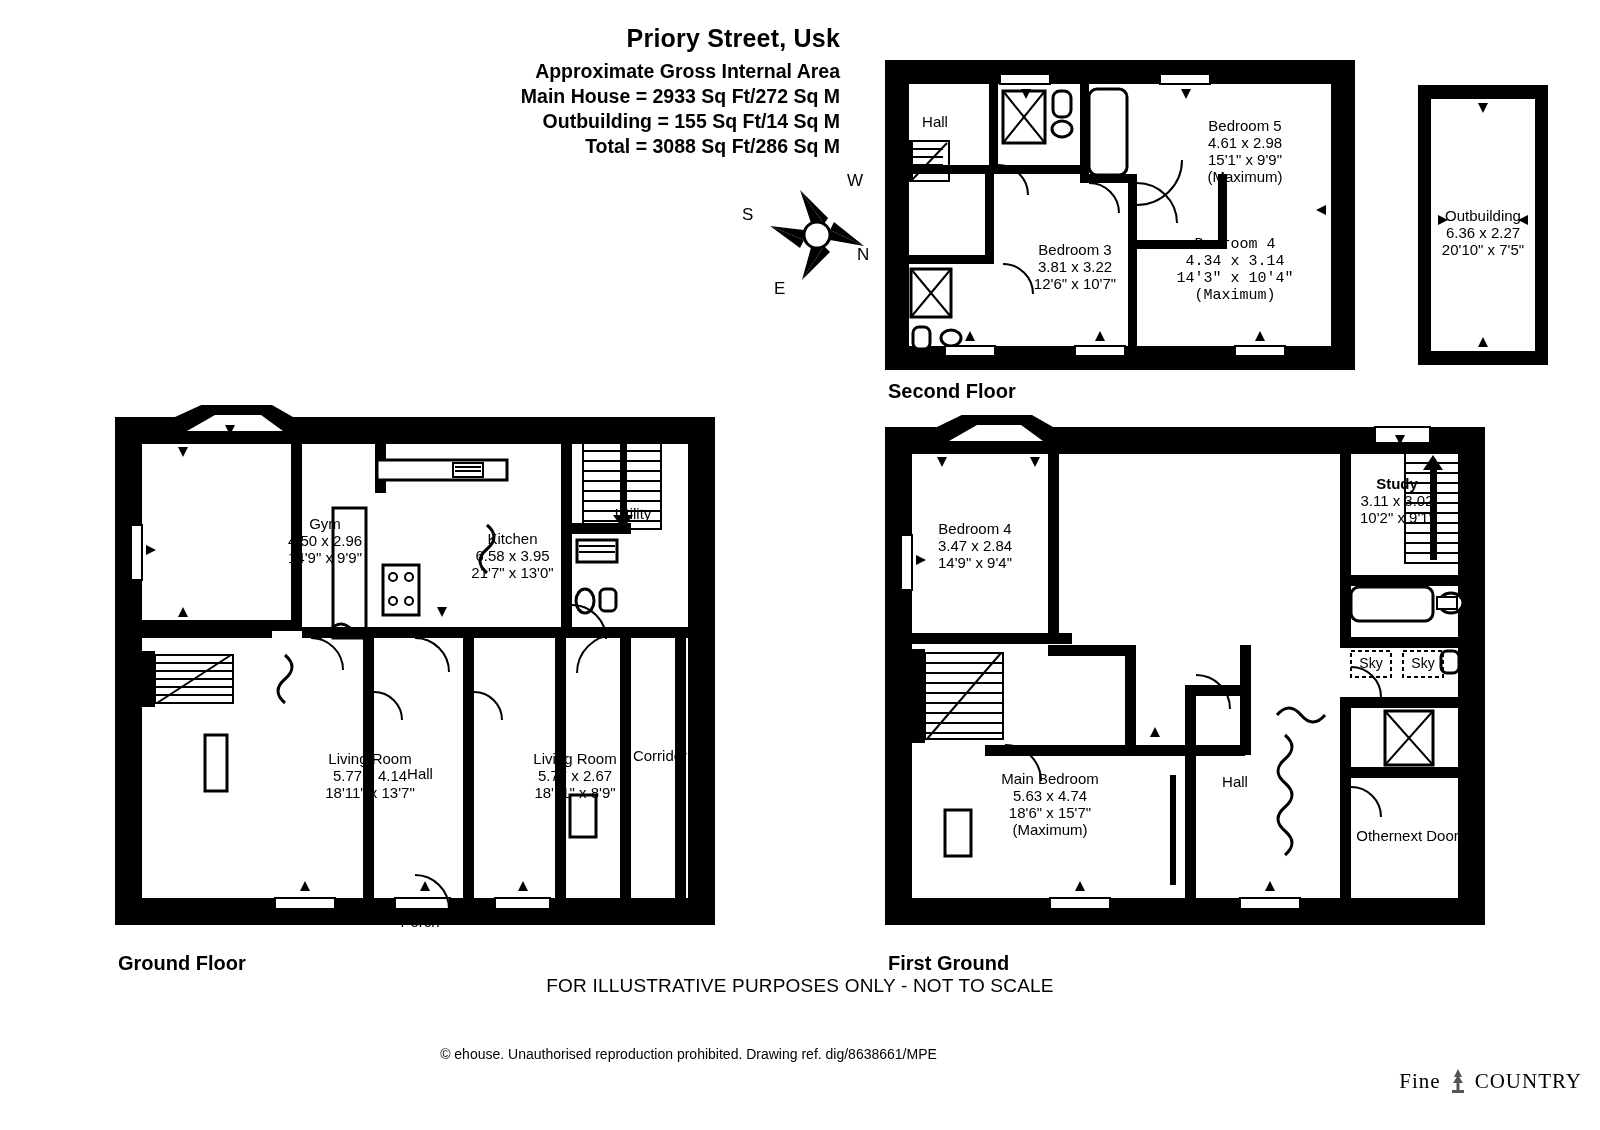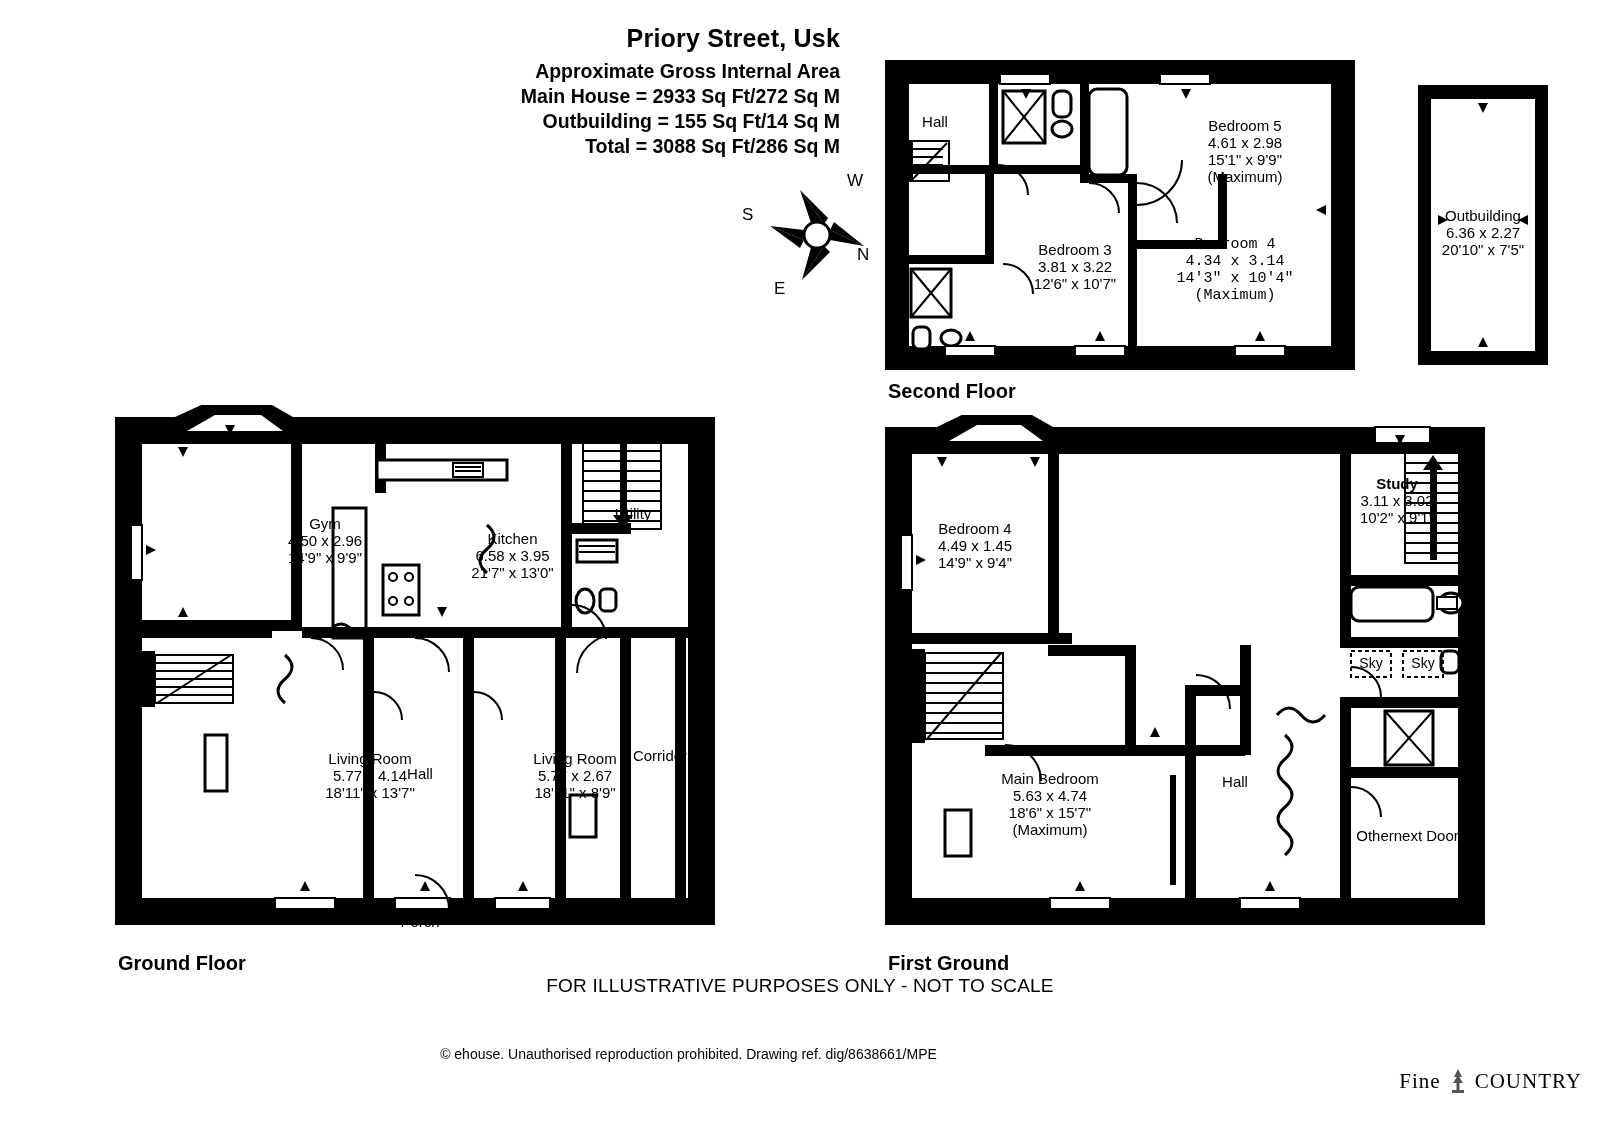--- a/index.html
+++ b/index.html
@@ -426,21 +426,21 @@
         <polygon points="31,140 31,150 41,145"></polygon>
         <polygon points="265,322 275,322 270,312"></polygon>
       </g>
 
       <rect x="466" y="236" width="40" height="26" fill="none" stroke="#000" stroke-width="2" stroke-dasharray="4 3"></rect>
       <rect x="518" y="236" width="40" height="26" fill="none" stroke="#000" stroke-width="2" stroke-dasharray="4 3"></rect>
     </svg>
 
     <div class="abs" style="left:-10px;top:105px;width:200px;">
       <div class="lbl">Bedroom 4</div>
-      <div class="lbl">4.49 x 1.45</div>
+      <div class="lbl">3.47 x 2.84</div>
       <div class="lbl">14'9" x 9'4"</div>
     </div>
 
     <div class="abs" style="left:65px;top:355px;width:200px;">
       <div class="lbl">Main Bedroom</div>
       <div class="lbl">5.63 x 4.74</div>
       <div class="lbl">18'6" x 15'7"</div>
       <div class="lbl">(Maximum)</div>
     </div>
 

